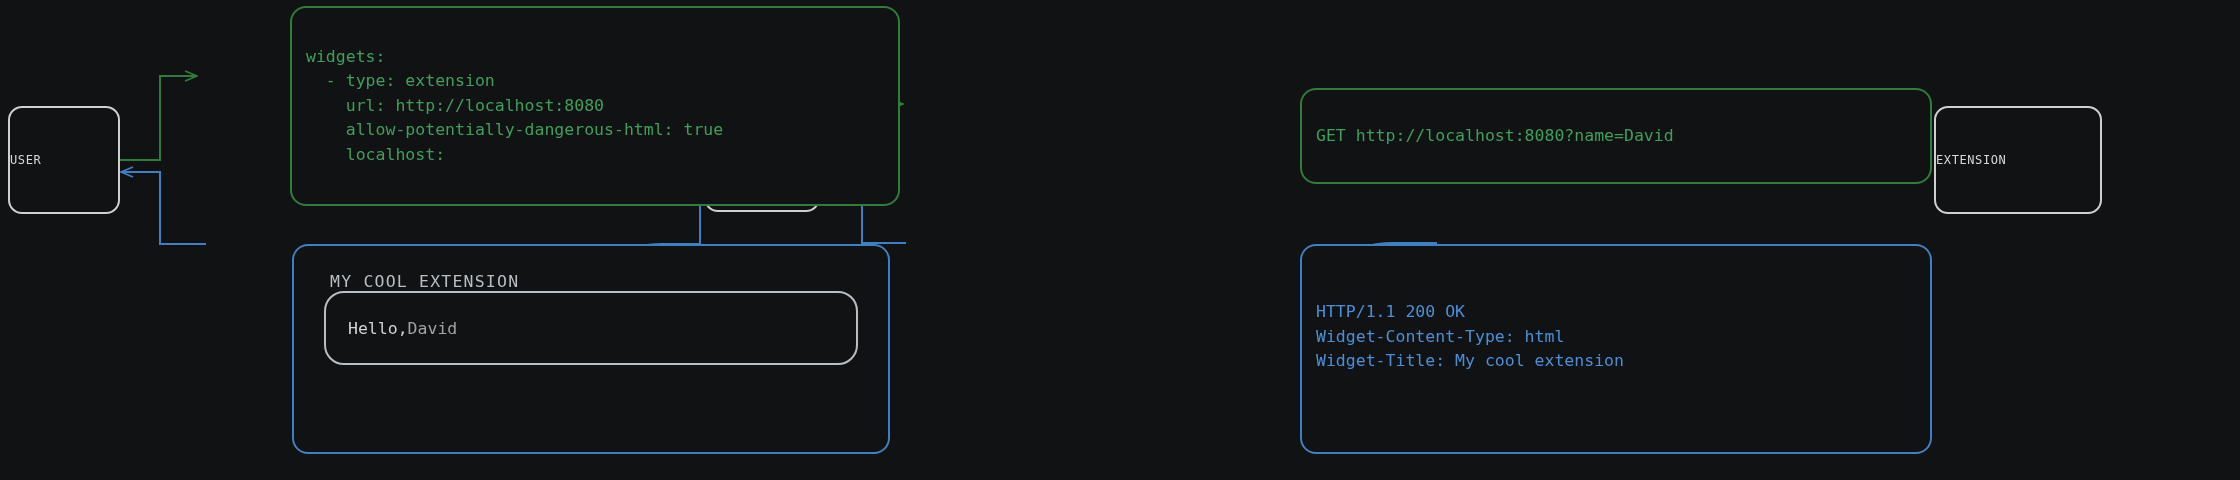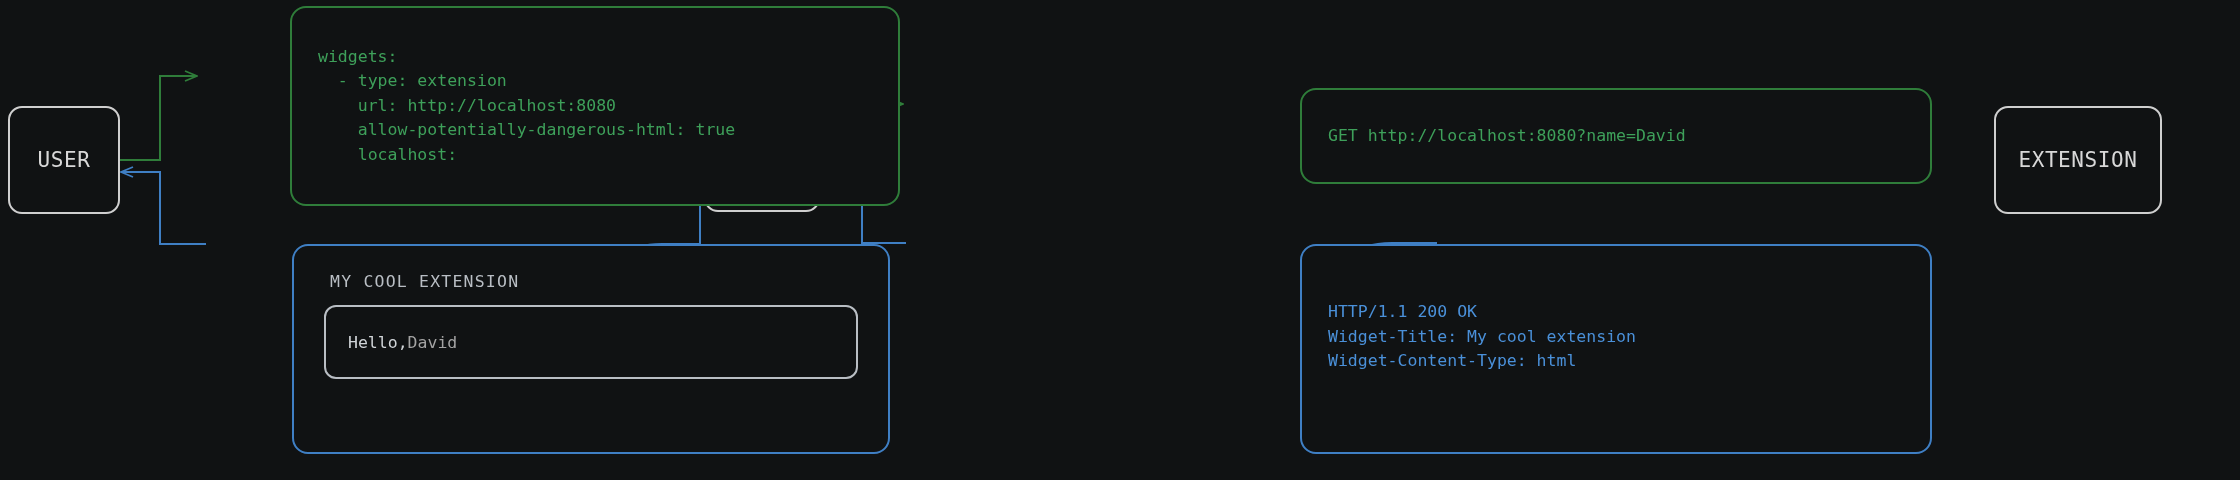--- a/index.html
+++ b/index.html
@@ -29,35 +29,35 @@
     pointer-events: none;
   }
   .node {
     position: absolute;
     box-sizing: border-box;
     border: 2px solid #cfcfcf;
     border-radius: 14px;
     background: #101213;
     display: flex;
     align-items: center;
-    justify-content: center;
+    justify-content: flex-start;
     color: #d8d8d8;
-    font-size: 21px;
+    font-size: 12px;
     letter-spacing: 0.6px;
   }
   .codebox {
     position: absolute;
     box-sizing: border-box;
     border: 2px solid #2f7d3a;
     border-radius: 16px;
     background: #101213;
     color: #3ea05a;
     font-size: 16.5px;
     line-height: 1.48;
-    padding: 20px 26px;
+    padding: 20px 14px;
     white-space: pre;
     display: flex;
     flex-direction: column;
     justify-content: center;
   }
   .codebox.blue {
     border-color: #3f7fc4;
     color: #4a90d9;
   }
   .widgetbox {
@@ -65,27 +65,26 @@
     box-sizing: border-box;
     border: 2px solid #3f7fc4;
     border-radius: 16px;
     background: #101213;
     padding: 26px 30px;
   }
   .widget-title {
     color: #b9bec4;
     font-size: 16.5px;
     letter-spacing: 1.2px;
-    margin-bottom: 14px;
     padding-left: 6px;
   }
   .widget-card {
     box-sizing: border-box;
     border: 2px solid #b9bec4;
-    border-radius: 12px;
+    border-radius: 20px;
     padding: 24px 22px;
     color: #d0d4d8;
     font-size: 16.5px;
     min-height: 74px;
     display: flex;
     align-items: center;
   }
   .accent {
     color: #a3a3a3;
   }
@@ -124,40 +123,40 @@
   </svg>
 
   <div class="node" style="left:8px; top:106px; width:112px; height:108px;">
     <span>USER</span>
   </div>
 
   <div class="node" style="left:704px; top:106px; width:116px; height:106px;">
     <span>GLANCE</span>
   </div>
 
-  <div class="node" style="left:1994px; top:106px; width:168px; height:108px;">
+  <div class="node" style="left:1934px; top:106px; width:168px; height:108px;">
     <span>EXTENSION</span>
   </div>
 
   <div class="codebox" style="left:290px; top:6px; width:610px; height:200px;">
     <span>widgets:</span>
     <span>  - type: extension</span>
     <span>    url: http://localhost:8080</span>
     <span>    allow-potentially-dangerous-html: true</span>
     <span>    localhost:</span>
   </div>
 
   <div class="codebox" style="left:1300px; top:88px; width:632px; height:96px;">
     <span>GET http://localhost:8080?name=David</span>
   </div>
 
   <div class="codebox blue" style="left:1300px; top:244px; width:632px; height:210px;">
     <span>HTTP/1.1 200 OK</span>
+    <span>Widget-Content-Type: html</span>
     <span>Widget-Title: My cool extension</span>
-    <span>Widget-Content-Type: html</span>
     <span class="blank-line"></span>
   </div>
 
   <div class="widgetbox" style="left:292px; top:244px; width:598px; height:210px;">
     <div class="widget-title">MY COOL EXTENSION</div>
     <div class="widget-card">
       <span>Hello, </span>
         <span class="accent">David</span>
     </div>
   </div>

